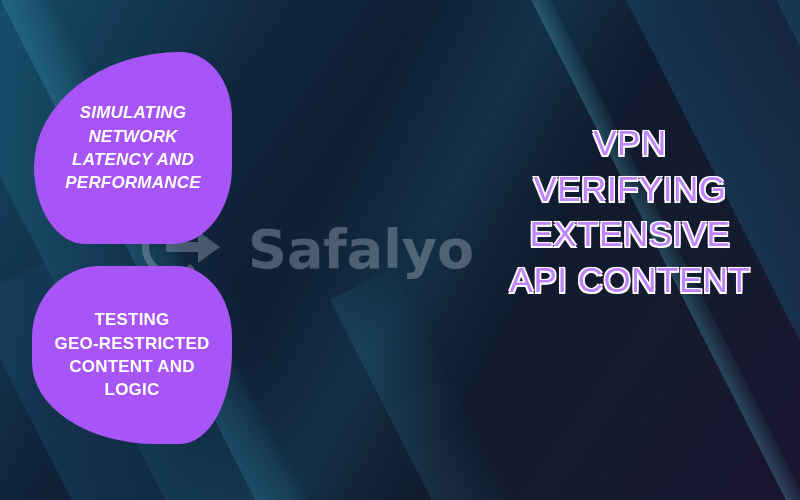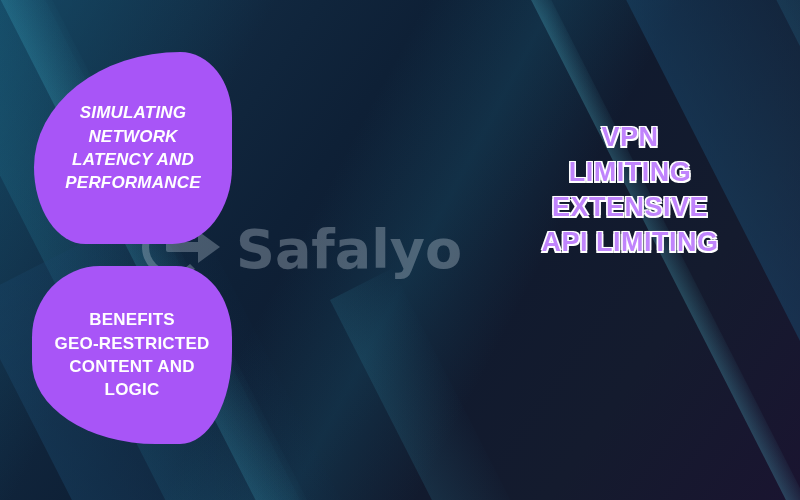--- a/index.html
+++ b/index.html
@@ -74,21 +74,21 @@
 
   
   #watermark {
     position: absolute;
     left: 140px;
     top: 205px;
     width: 420px;
     height: 90px;
     display: flex;
     align-items: center;
-    gap: 10px;
+    gap: 22px;
     opacity: 0.30;
     pointer-events: none;
   }
   #watermark .wm-mark {
     position: relative;
     width: 86px;
     height: 76px;
     flex: 0 0 auto;
   }
   #watermark .wm-ring {
@@ -177,22 +177,22 @@
   #headline {
     position: absolute;
     left: 470px;
     top: 120px;
     width: 320px;
     text-align: center;
     pointer-events: none;
   }
   #headline .hline {
     font-family: "Liberation Sans", sans-serif;
-    font-weight: 700;
-    font-size: 27px;
+    font-weight: 400;
+    font-size: 35px;
     line-height: 1.30;
     letter-spacing: 0.5px;
     color: #c084fc;
     text-shadow:
       -1.5px -1.5px 0 #ffffff,
        1.5px -1.5px 0 #ffffff,
       -1.5px  1.5px 0 #ffffff,
        1.5px  1.5px 0 #ffffff,
        0 0 2px #ffffff;
   }
@@ -220,27 +220,27 @@
   </div>
 
   <div id="petals">
     <div class="petal p-tl">
       <div class="ptext">SIMULATING
 NETWORK
 LATENCY AND
 PERFORMANCE</div>
     </div>
     <div class="petal p-bl">
-      <div class="ptext">BENEFITS
+      <div class="ptext">TESTING
 GEO-RESTRICTED
 CONTENT AND
 LOGIC</div>
     </div>
   </div>
 
   <div id="headline">
     <div class="hline">VPN</div>
-    <div class="hline">LIMITING</div>
+    <div class="hline">VERIFYING</div>
     <div class="hline">EXTENSIVE</div>
-    <div class="hline">API LIMITING</div>
+    <div class="hline">API CONTENT</div>
   </div>
 
 </div>
 
 </body></html>

